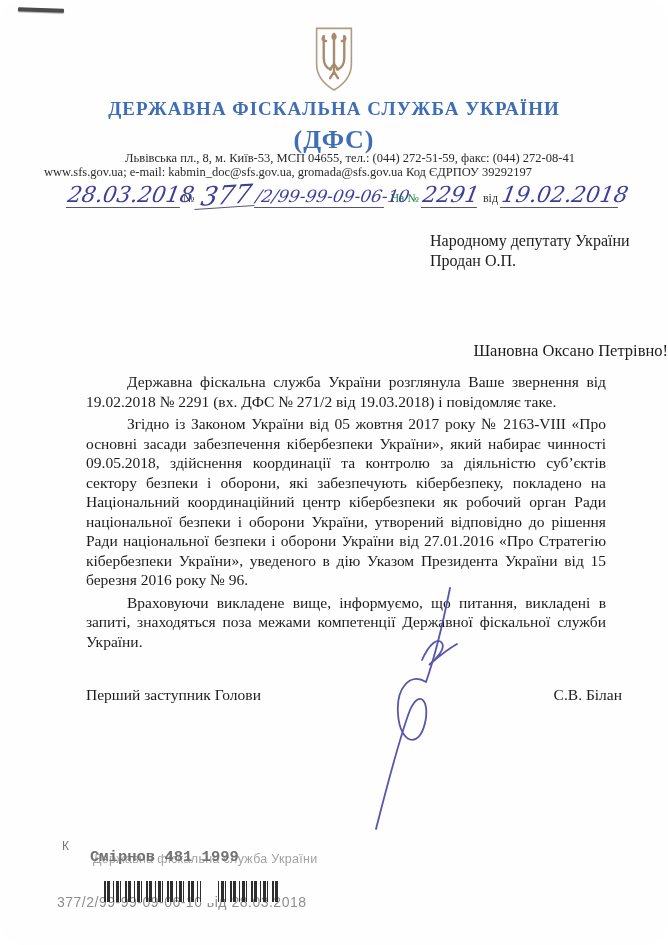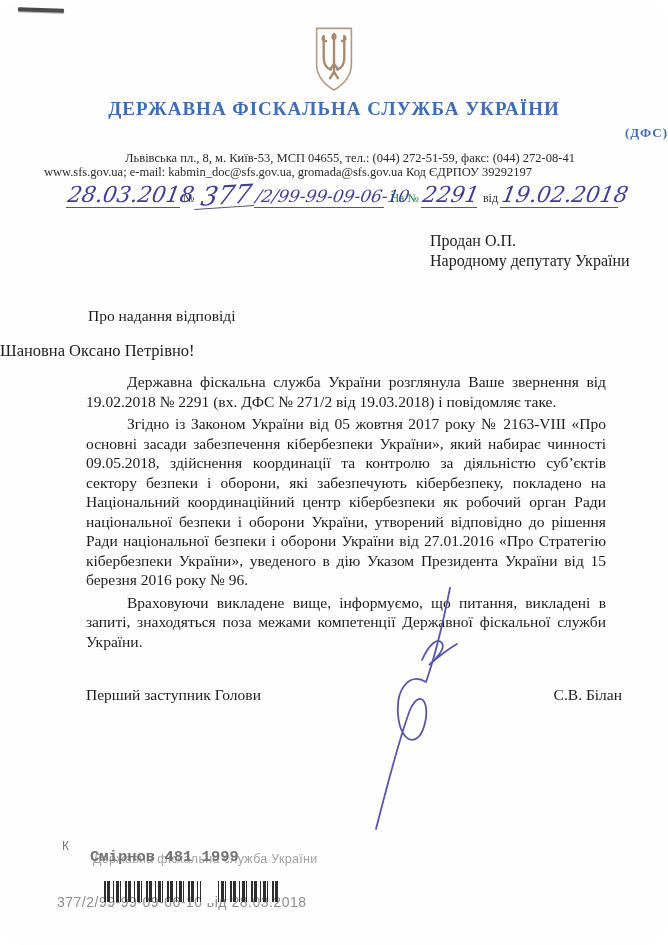--- a/index.html
+++ b/index.html
@@ -9,22 +9,22 @@
   
   .artifact{position:absolute;left:18px;top:8px;width:46px;height:4px;background:#4c4c4c;
             transform:rotate(2deg);box-shadow:0 1px 1px rgba(0,0,0,.35);border-radius:1px;}
 
   
   .emblem{position:absolute;left:305px;top:26px;width:58px;height:68px;}
 
   
   .org-name{position:absolute;left:0;top:98px;width:668px;text-align:center;
             font-size:19px;font-weight:bold;letter-spacing:1px;color:#3f6eb5;}
-  .org-abbr{position:absolute;left:0;top:125px;width:668px;text-align:right;
-            font-size:13px;font-weight:bold;letter-spacing:1px;color:#3f6eb5;}
+  .org-abbr{position:absolute;left:0;top:125px;width:668px;text-align:center;
+            font-size:26px;font-weight:bold;letter-spacing:1px;color:#3f6eb5;}
   .addr1{position:absolute;left:0;top:151px;width:668px;text-align:center;font-size:12.5px;color:#2a2a2a;padding-left:16px;}
   .addr2{position:absolute;left:0;top:165px;width:576px;text-align:center;font-size:12.5px;color:#2a2a2a;}
 
   
   .refline{position:absolute;left:68px;top:183px;width:552px;display:flex;align-items:flex-end;}
   .hand{font-family:"DejaVu Serif", serif;font-style:italic;color:#3e3d99;
         transform:skewX(-10deg);white-space:nowrap;}
   .u{border-bottom:1.5px solid #55546e;text-align:center;}
   .seg-date1{width:114px;font-size:22px;line-height:24px;}
   .seg-no{font-size:12px;color:#333;padding:0 3px 2px 1px;}
@@ -33,21 +33,21 @@
   .seg-nano{font-size:12px;color:#15803d;padding:0 4px 2px 4px;white-space:nowrap;}
   .seg-num3{width:90px;font-size:22px;line-height:24px;}
   .seg-vid{font-size:12px;color:#333;padding:0 4px 2px 4px;}
   .seg-date2{width:118px;font-size:22px;line-height:24px;}
 
   
   .recipient{position:absolute;left:430px;top:231px;font-size:16px;line-height:20px;}
 
   
   .subject{position:absolute;left:88px;top:307px;font-size:15.5px;}
-  .salutation{position:absolute;left:0;top:341px;width:668px;text-align:left;font-size:16.5px;}
+  .salutation{position:absolute;left:0;top:341px;width:668px;text-align:right;font-size:16.5px;}
 
   
   .body-text{position:absolute;left:86px;top:372px;width:536px;font-size:15.5px;line-height:19.5px;}
   .body-text p{margin:0 16px 3px 0;text-indent:41px;text-align:justify;}
 
   
   .signoff{position:absolute;left:86px;top:686px;width:536px;display:flex;
            justify-content:space-between;font-size:15.5px;gap:9px;}
 
   
@@ -102,25 +102,24 @@
     <span class="seg-no">№</span>
     <span class="hand u seg-num1">377</span>
     <span class="hand u seg-num2">/2/99-99-09-06-10</span>
     <span class="seg-nano">На №</span>
     <span class="hand u seg-num3">2291</span>
     <span class="seg-vid">від</span>
     <span class="hand u seg-date2">19.02.2018</span>
   </div>
 
   <div class="recipient">
+    <div>Народному депутату України</div>
     <div>Продан О.П.</div>
-    <div>Народному депутату України</div>
   </div>
 
-  <div class="subject">Про надання відповіді</div>
   <div class="salutation">Шановна Оксано Петрівно!</div>
 
   <div class="body-text">
     <p>Державна фіскальна служба України розглянула Ваше звернення від 19.02.2018 № 2291 (вх. ДФС № 271/2 від 19.03.2018) і повідомляє таке.</p>
     <p>Згідно із Законом України від 05 жовтня 2017 року № 2163-VIII «Про основні засади забезпечення кібербезпеки України», який набирає чинності 09.05.2018, здійснення координації та контролю за діяльністю суб’єктів сектору безпеки і оборони, які забезпечують кібербезпеку, покладено на Національний координаційний центр кібербезпеки як робочий орган Ради національної безпеки і оборони України, утворений відповідно до рішення Ради національної безпеки і оборони України від 27.01.2016 «Про Стратегію кібербезпеки України», уведеного в дію Указом Президента України від 15 березня 2016 року № 96.</p>
     <p>Враховуючи викладене вище, інформуємо, що питання, викладені в запиті, знаходяться поза межами компетенції Державної фіскальної служби України.</p>
   </div>
 
   <div class="signoff">
     <span>Перший заступник Голови</span>

